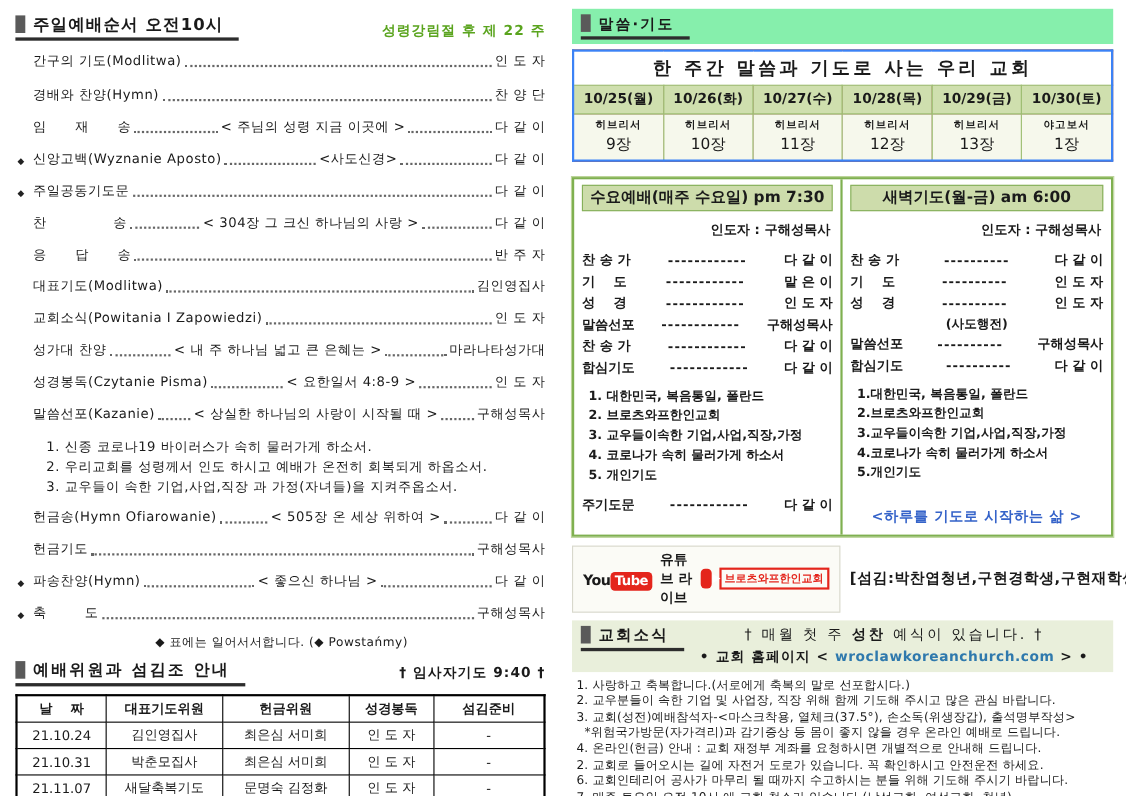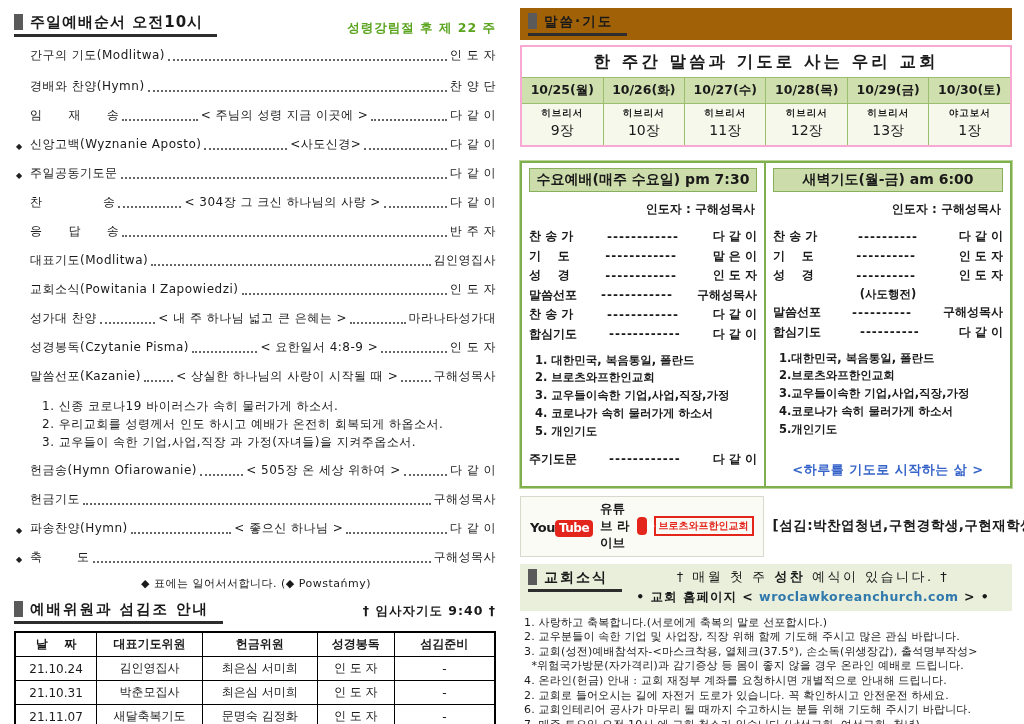--- a/index.html
+++ b/index.html
@@ -28,24 +28,24 @@
   .standing-note{text-align:center;font-size:11px;letter-spacing:.5px;margin:-2px 0 8px;}
 
   .committee-head{display:flex;justify-content:space-between;align-items:flex-end;margin:2px 0 7px;}
   .committee-head .sec-title{font-size:14.5px;letter-spacing:2px;}
   .committee-sub{font-weight:bold;font-size:12.5px;letter-spacing:1px;padding-bottom:4px;}
   table.committee{width:100%;border-collapse:collapse;border:2px solid #000;}
   table.committee th,table.committee td{border:1px solid #000;text-align:center;font-size:12px;padding:3px 2px;white-space:pre;margin-top:40px;}
   table.committee th{font-weight:bold;}
 
   
-  .strip{background:#a16207;padding:3px 8px 4px;}
+  .strip{background:#86efac;padding:3px 8px 4px;}
   .strip .sec-title{font-size:13.5px;letter-spacing:2px;border-bottom-width:3px;}
 
-  table.weekly{width:100%;border-collapse:collapse;border:2px solid #f9a8d4;margin-top:5px;background:#7f1d1d;}
+  table.weekly{width:100%;border-collapse:collapse;border:2px solid #3b82f6;margin-top:5px;background:#7f1d1d;}
   table.weekly td{border:1px solid #9bbd6e;text-align:center;}
   .weekly-title{font-size:16.5px;font-weight:bold;letter-spacing:3px;padding:4px 0;background:#fff;}
   .weekly-day{background:#cfdfae;font-weight:bold;font-size:12.5px;padding:4px 0;white-space:nowrap;}
   .weekly-cell{background:#f6f8ec;padding:3px 0 5px;border-style:dashed;}
   .weekly-book{font-size:9.5px;font-weight:bold;letter-spacing:1px;}
   .weekly-chap{font-size:14px;margin-top:2px;}
 
   .svc-box{border:2px solid #7fb050;outline:1px solid #bcd49a;display:flex;margin-top:14px;background:#fff;}
   .svc-col{width:50%;box-sizing:border-box;padding:5px 7px 7px;}
   .svc-col.first{border-right:2px solid #7fb050;}

